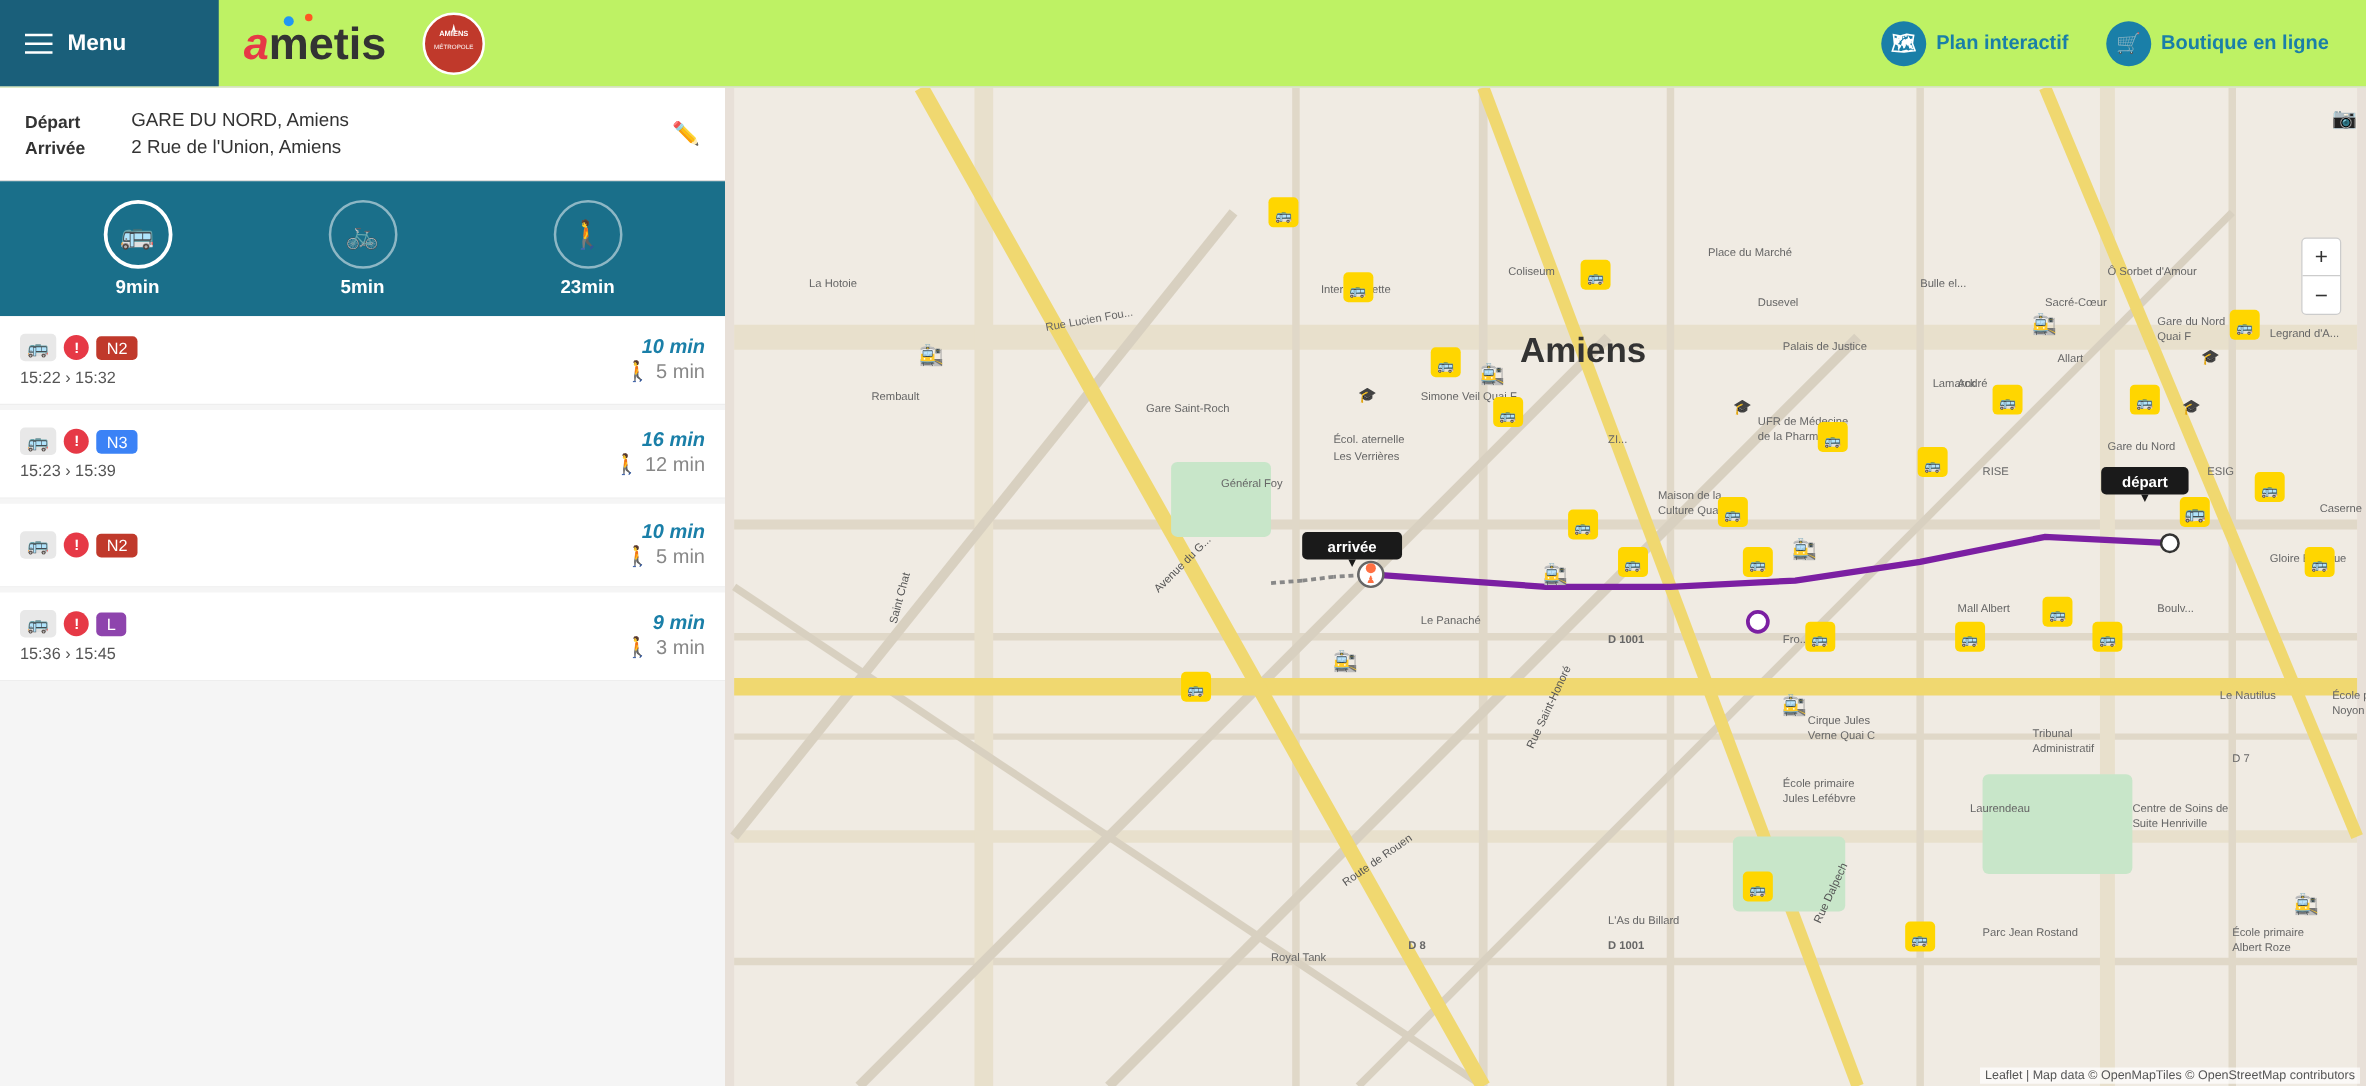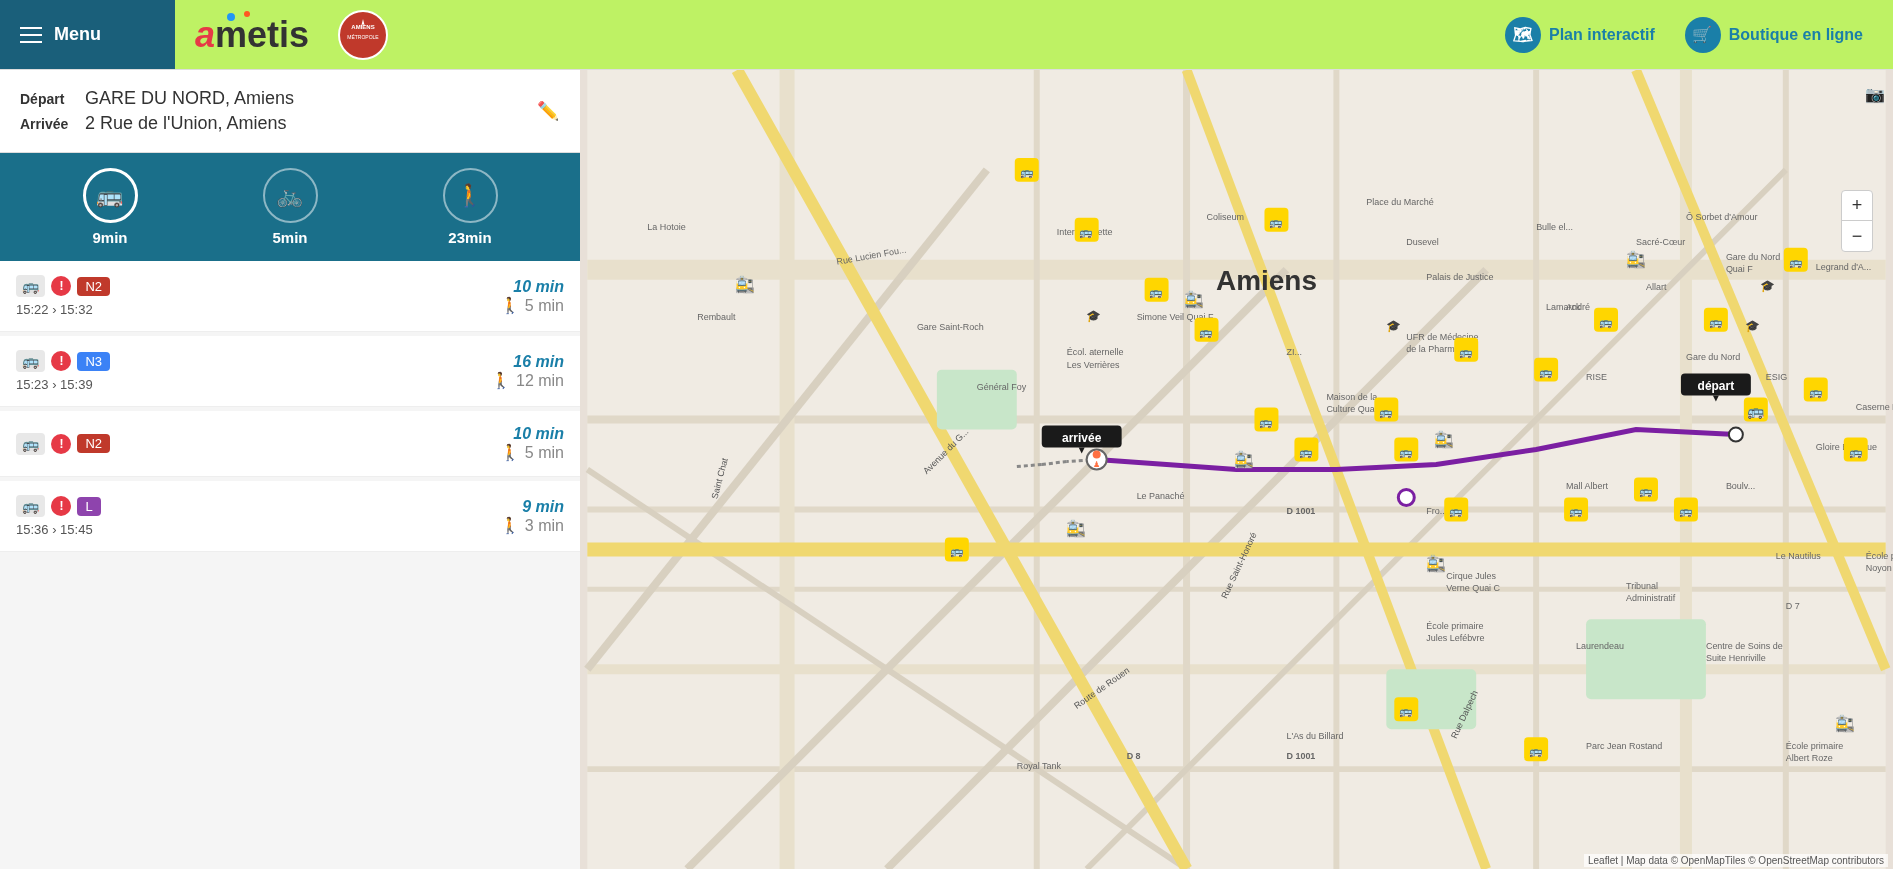--- a/index.html
+++ b/index.html
@@ -112,22 +112,23 @@
       gap: 10px;
       padding: 2px 0;
     }
     .journey-label {
       font-weight: bold;
       font-size: 14px;
       color: #333;
       min-width: 55px;
     }
     .journey-value {
-      font-size: 18px;
+      font-size: 15px;
       color: #333;
+      margin-left: 20px;
     }
     .edit-icon {
       color: #666;
       cursor: pointer;
       font-size: 18px;
     }
 
     
     .transport-modes {
       background: #1a6f8a;

